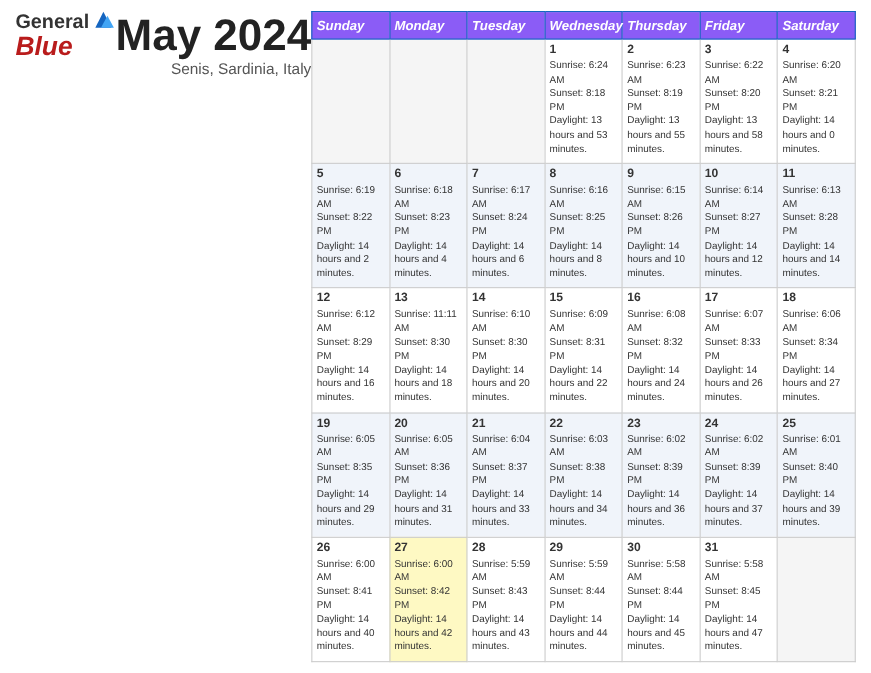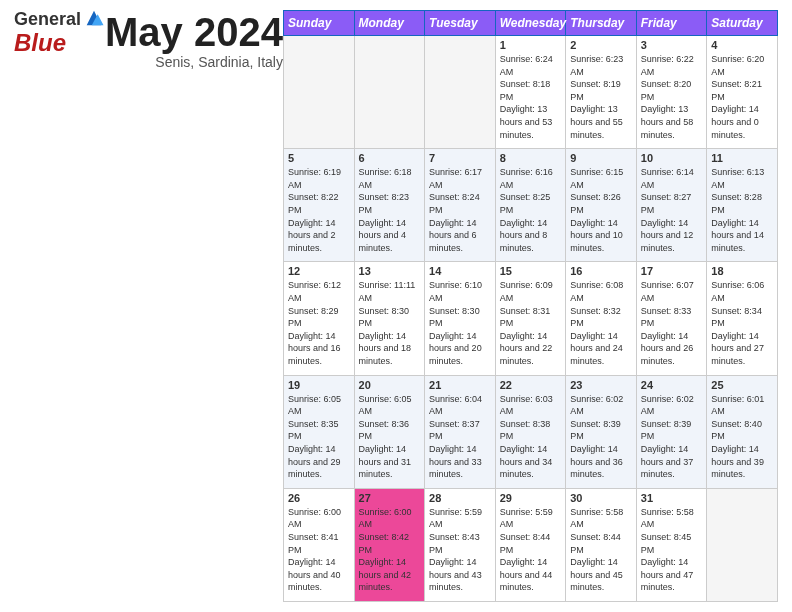--- a/index.html
+++ b/index.html
@@ -361,21 +361,21 @@
         </tr>
         <tr>
           <td style="background: rgb(255, 255, 255);">
             <span class="day-num">26</span>
             <div class="cell-text">
               <div>Sunrise: 6:00 AM</div>
               <div>Sunset: 8:41 PM</div>
               <div>Daylight: 14 hours and 40 minutes.</div>
             </div>
           </td>
-          <td style="background: #ec4899;">
+          <td style="background: #fef9c3;">
             <span class="day-num">27</span>
             <div class="cell-text">
               <div>Sunrise: 6:00 AM</div>
               <div>Sunset: 8:42 PM</div>
               <div>Daylight: 14 hours and 42 minutes.</div>
             </div>
           </td>
           <td style="background: rgb(255, 255, 255);">
             <span class="day-num">28</span>
             <div class="cell-text">

